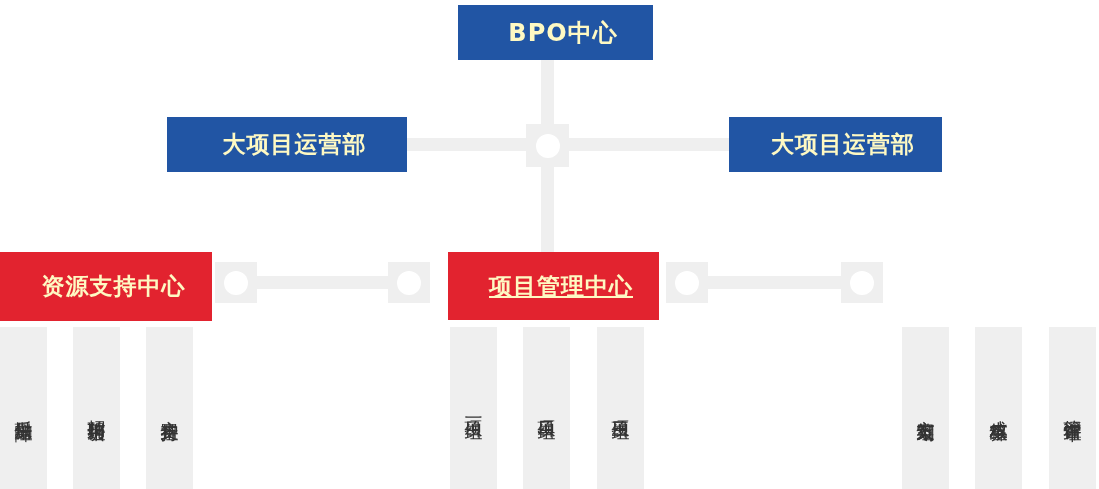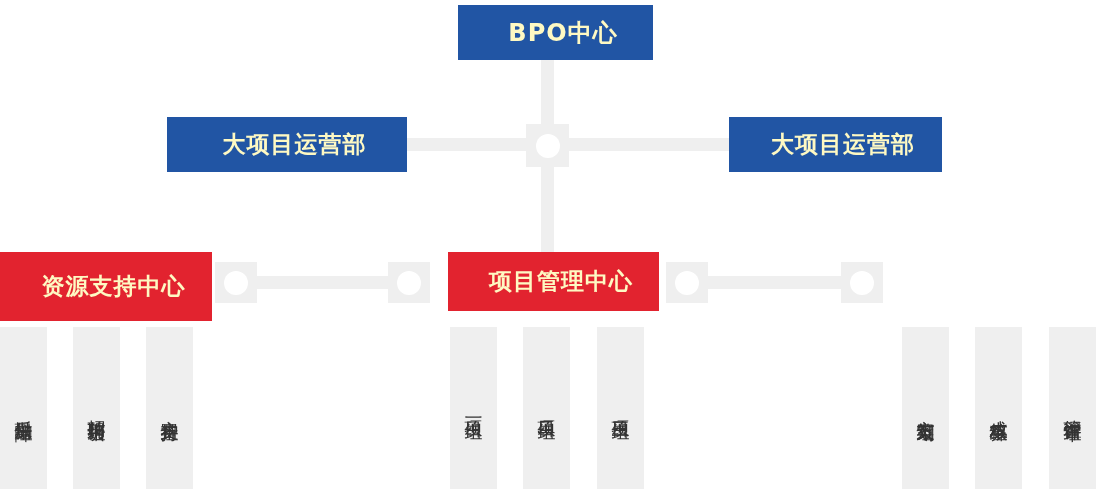--- a/index.html
+++ b/index.html
@@ -14,21 +14,21 @@
   .node{
     position:absolute; display:flex; align-items:center; justify-content:center;
     color:#fef9c3; font-weight:bold; font-size:23px; letter-spacing:1px; white-space:nowrap;padding-left:15px;
   }
   .node.blue{background:var(--blue);}
   .node.red{background:var(--red);}
   .n-root{left:458px; top:5px;  width:180px; height:55px; font-size:24px;}
   .n-l2-left{left:167px;  top:117px; width:225px; height:55px;}
   .n-l2-right{left:729px; top:117px; width:198px; height:55px;}
   .n-c1{left:0px;   top:252px; width:197px; height:69px;}
-  .n-c2{left:448px; top:252px; width:196px; height:59px;}
+  .n-c2{left:448px; top:252px; width:196px; height:68px;text-decoration:underline;}
   .n-c3{left:902px; top:252px; width:197px; height:59px;}
   
   .hline,.vline{position:absolute; background:var(--gray);}
   .v-main{left:541px; top:60px; width:13px; height:192px;}
   .h-l2{left:365px; top:138px; width:364px; height:13px;}
   .h-c-left{left:257px; top:276px; width:131px; height:13px;}
   .h-c-right{left:708px; top:276px; width:133px; height:13px;}
   .joint{
     position:absolute; background:var(--gray);
     display:flex; align-items:center; justify-content:center;

